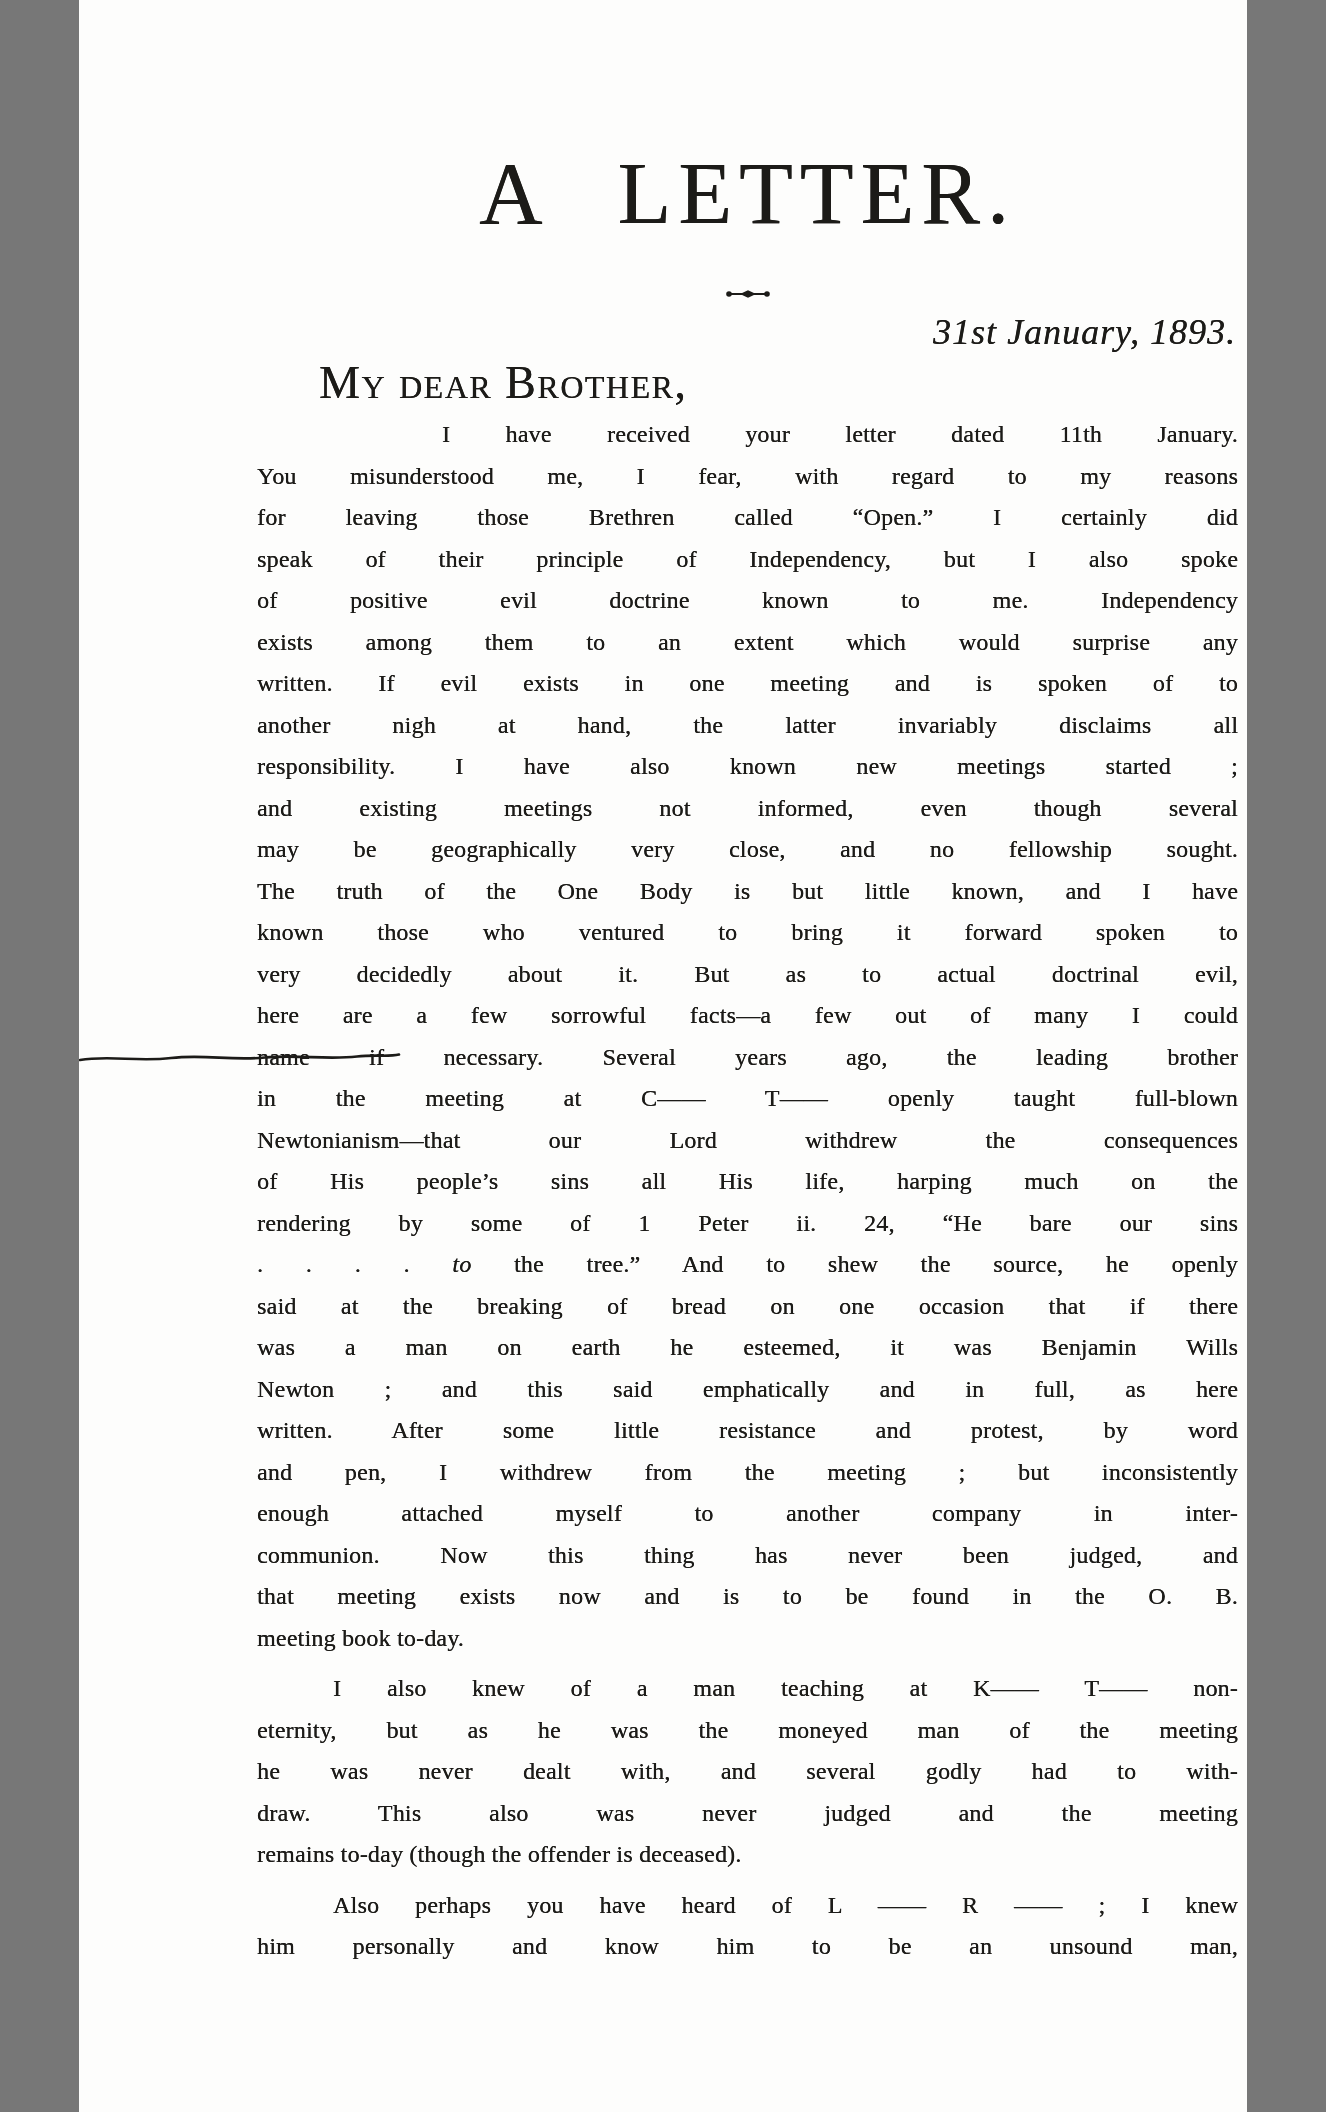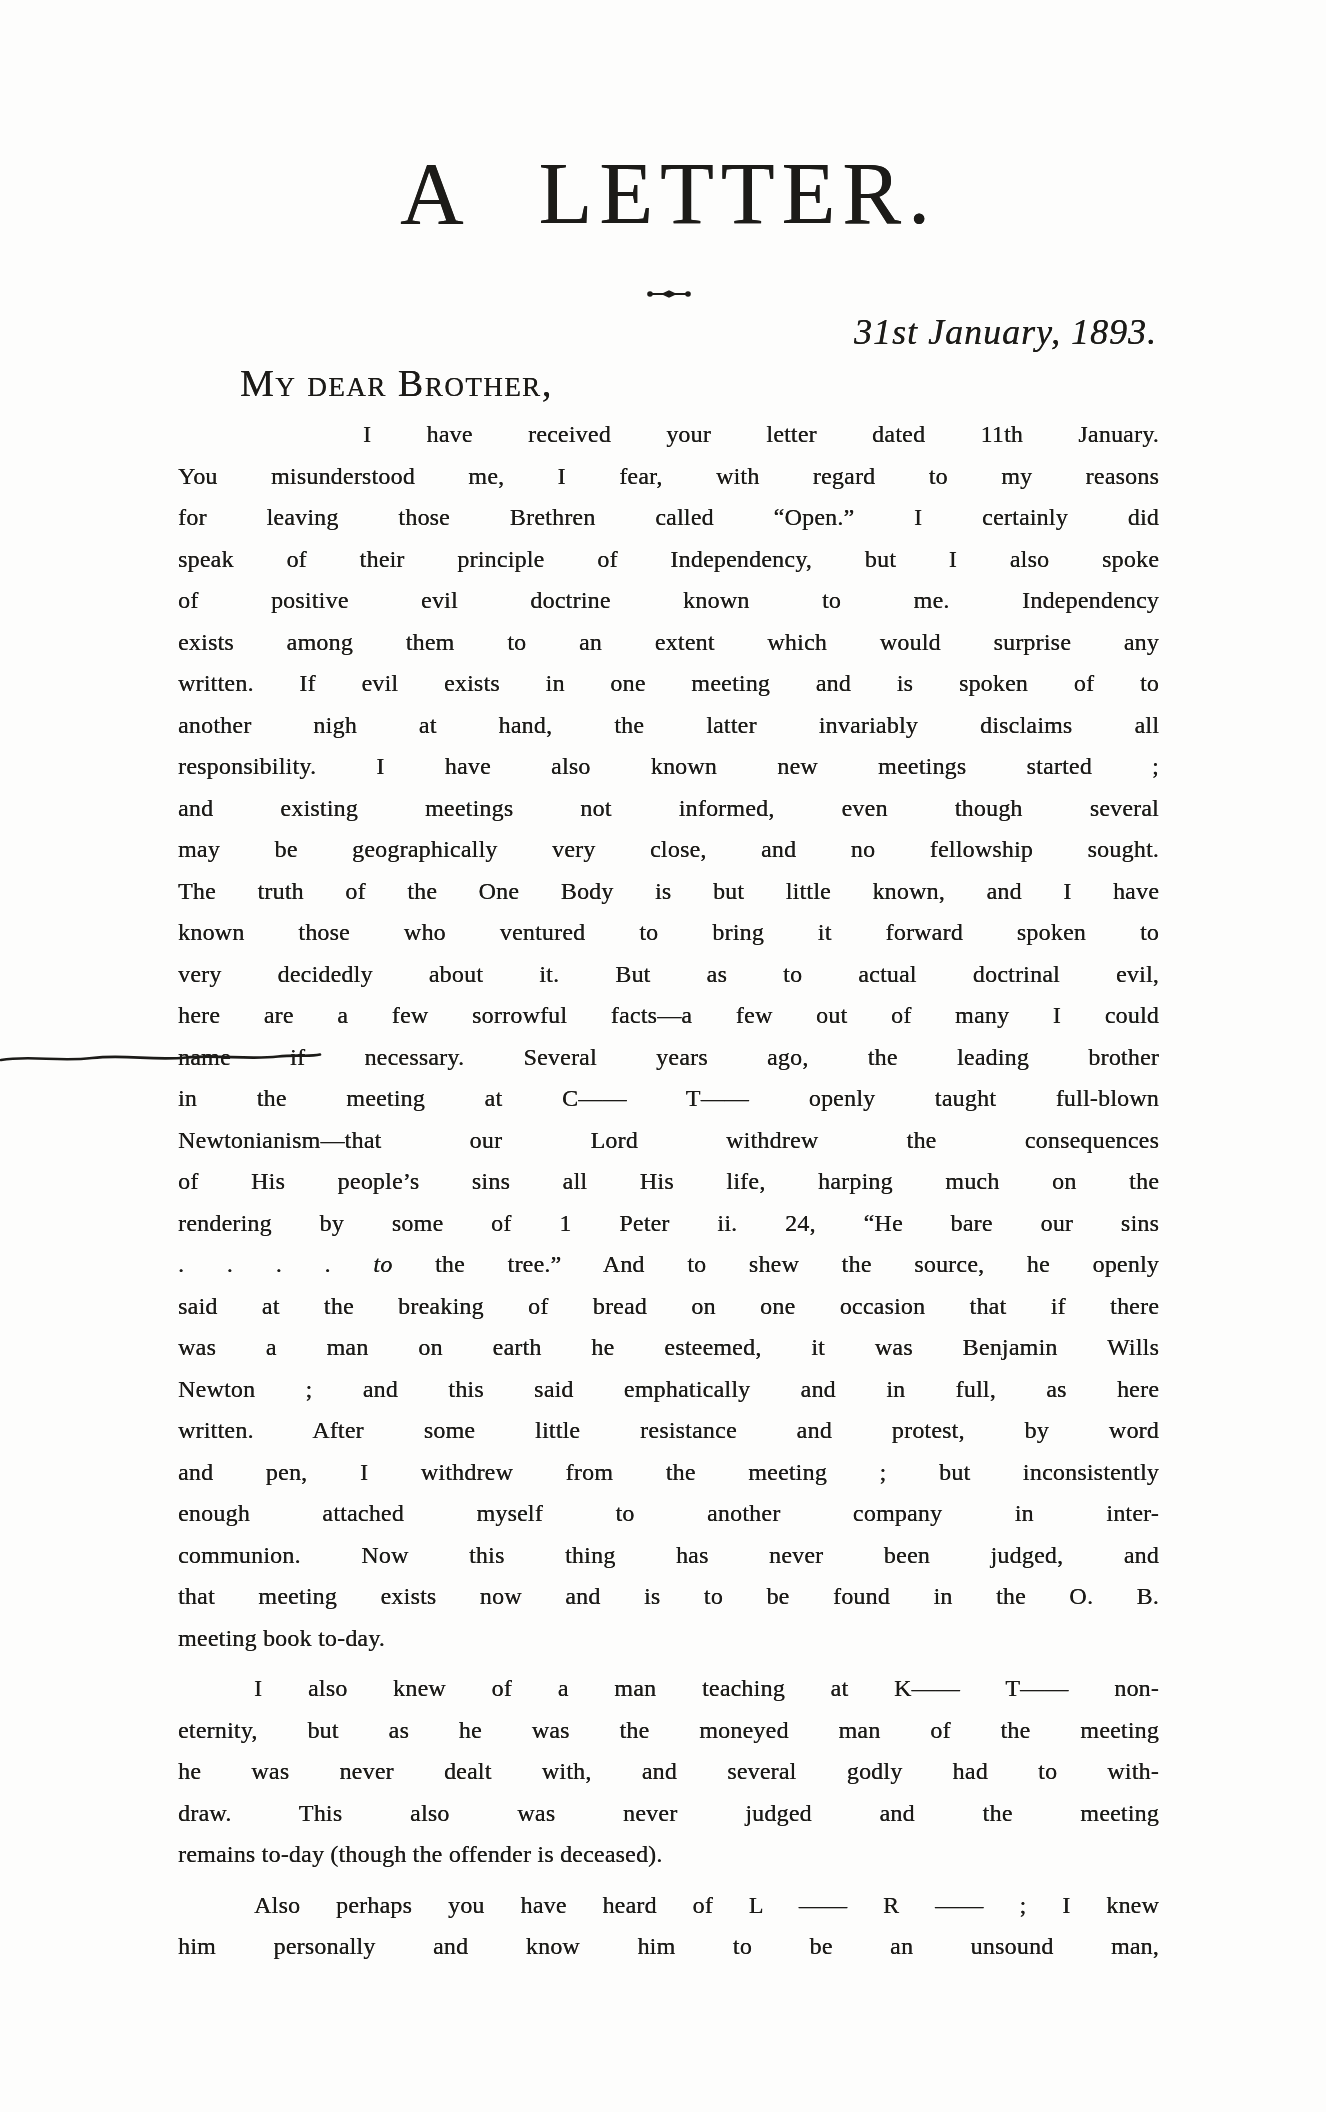--- a/index.html
+++ b/index.html
@@ -1,19 +1,19 @@
 <!DOCTYPE html>
 <html><head>
 <meta charset="utf-8">
 <style>
   html, body { margin: 0; padding: 0; }
   body { background: #777; }
   .page {
     position: relative;
-    width: 1326px;
+    width: 1168px;
     height: 2112px;
     margin: 0 auto;
     background: #fdfdfc;
     color: #1c1b18;
     overflow: hidden;
     font-family: "Liberation Serif", "DejaVu Serif", serif;
     text-shadow: 0.25px 0 0 currentColor;
   }
   .sheet {
     position: absolute;
@@ -37,21 +37,21 @@
     margin-top: 8px;
     text-align: right;
     font-style: italic;
     font-size: 36px;
     line-height: 44px;
     letter-spacing: 1px;
     padding-right: 2px;
   }
   .salutation {
     margin-top: 6px;
-    font-size: 38px;
+    font-size: 46px;
     line-height: 46px;
     font-variant: small-caps;
     letter-spacing: 1.5px;
     text-indent: 62px;
   }
   .body {
     margin-top: 8px;
     font-size: 24px;
     line-height: 41.5px;
   }

